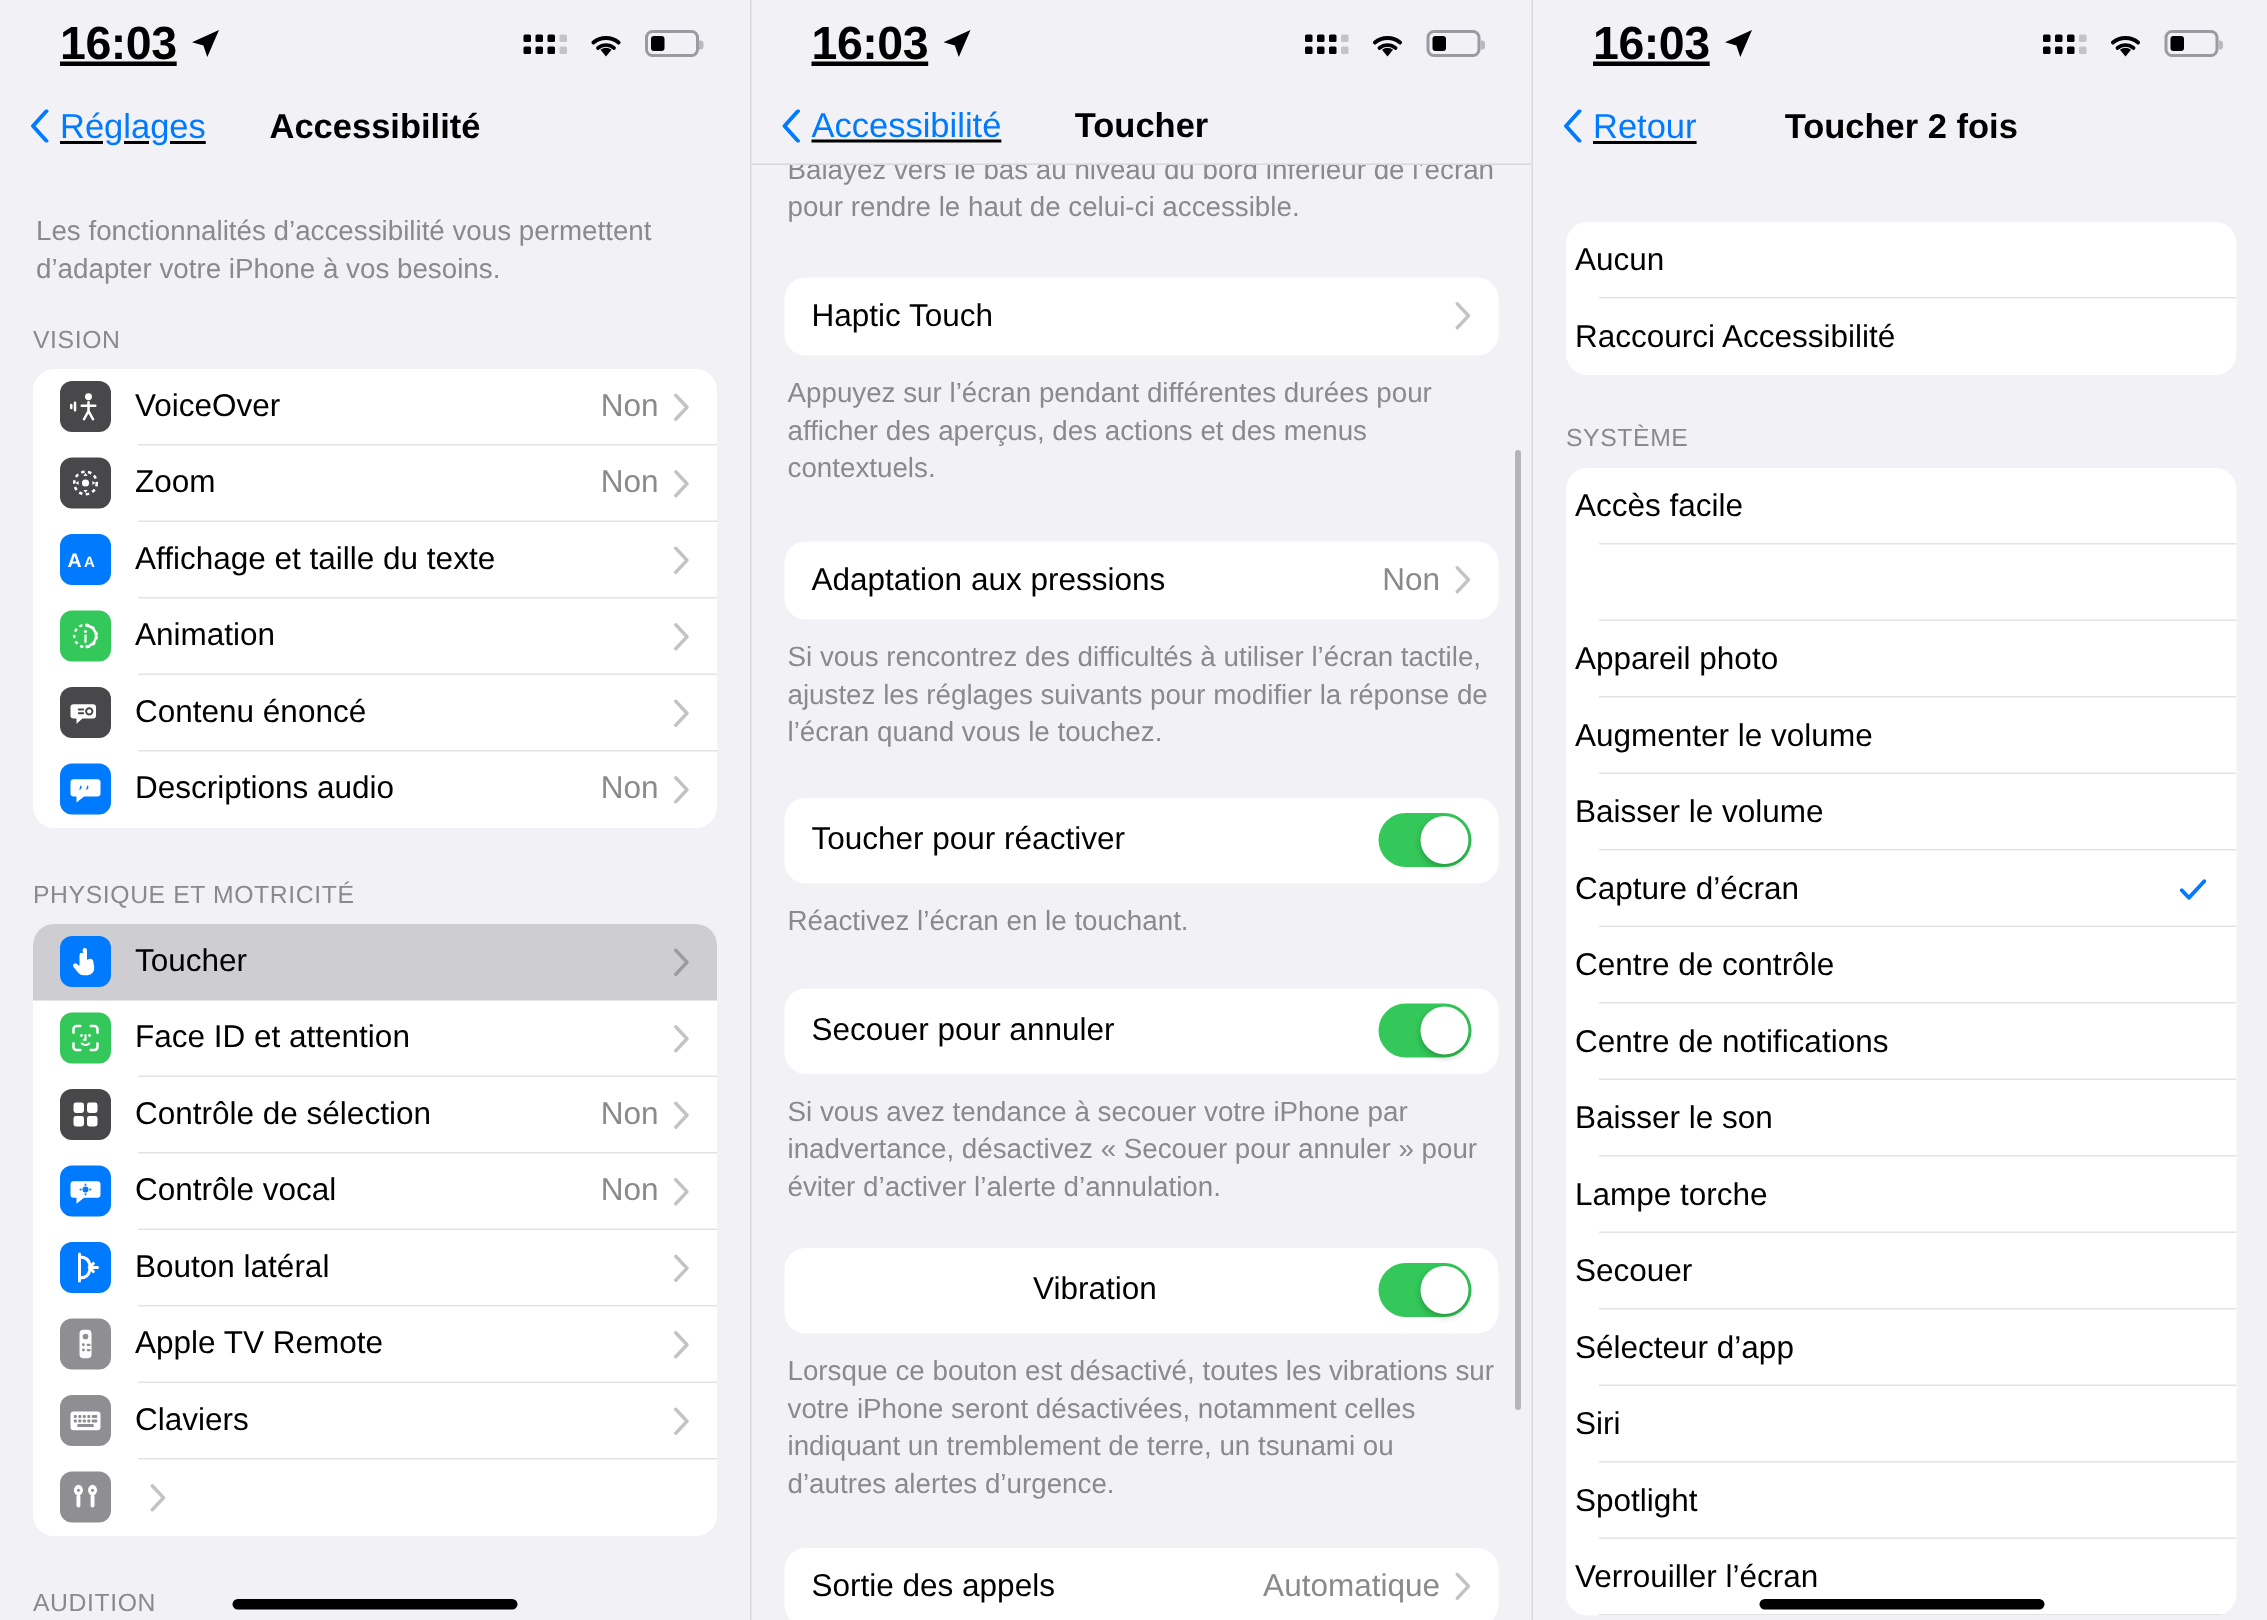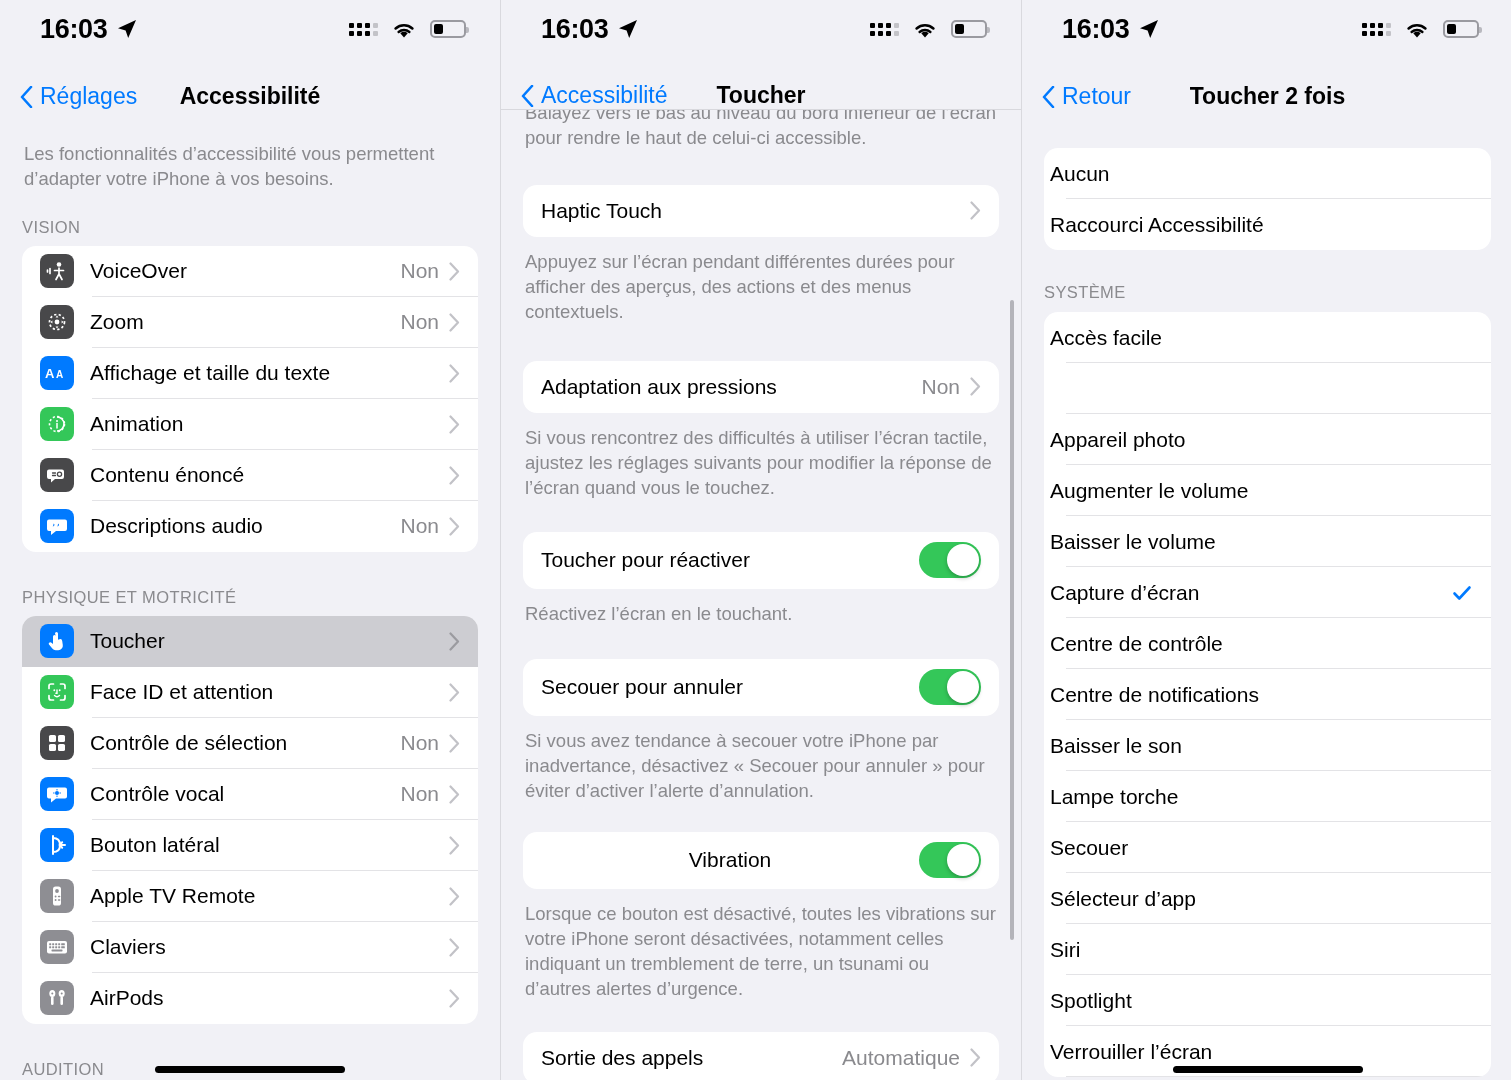--- a/index.html
+++ b/index.html
@@ -24,43 +24,43 @@
   .phone.p3{width:491px;border-left:1px solid #d9d9de;}
 
   
   .statusbar{
     height:58px;
     display:flex;align-items:center;justify-content:space-between;
     padding:0 34px 0 40px;
     box-sizing:border-box;
   }
   .sb-left{display:flex;align-items:center;gap:9px;}
-  .sb-time{font-size:27px;font-weight:bold;color:#000;letter-spacing:-0.3px;}
+  .sb-time{font-size:31px;font-weight:bold;color:#000;letter-spacing:-0.3px;text-decoration:underline;}
   .loc-arrow{width:20px;height:20px;display:block;}
   .sb-right{display:flex;align-items:center;gap:13px;}
 
   .cell-dots{display:grid;grid-template-columns:repeat(4,5px);grid-template-rows:repeat(2,5px);gap:3px;}
   .cell-dots i{display:block;width:5px;height:5px;border-radius:1px;background:#000;}
   .cell-dots i.dim{background:#c3c3c8;}
 
   .wifi{width:26px;height:19px;display:block;}
   .batt{
     width:36px;height:18px;border:2px solid #9a9aa0;border-radius:5px;
     position:relative;box-sizing:border-box;padding:2px;
   }
   .batt::after{
     content:"";position:absolute;right:-5px;top:5px;width:3px;height:6px;
     background:#b9b9bf;border-radius:0 2px 2px 0;
   }
   .batt b{display:block;height:100%;width:33%;background:#000;border-radius:2px;}
 
   
   .navbar{
-    height:52px;position:relative;display:flex;align-items:flex-end;
-    padding:0 20px;box-sizing:border-box;
+    height:52px;position:relative;display:flex;align-items:center;
+    padding:0 20px;box-sizing:border-box;text-decoration:underline;
   }
   .navbar.sep{border-bottom:1px solid rgba(0,0,0,0.10);}
   .nav-back{
     display:flex;align-items:center;gap:7px;color:#007aff;
     font-size:23px;cursor:pointer;z-index:2;
   }
   .chev-back{width:13px;height:22px;display:block;}
   .nav-title{
     position:absolute;left:0;right:0;text-align:center;
     font-size:23px;font-weight:bold;color:#000;z-index:1;
@@ -414,21 +414,20 @@
                 <g fill="#fff">
                   <ellipse cx="7.3" cy="7.5" rx="3" ry="3.6"></ellipse>
                   <rect x="6" y="10.5" width="2.6" height="8.5" rx="1.3"></rect>
                   <ellipse cx="16.7" cy="7.5" rx="3" ry="3.6"></ellipse>
                   <rect x="15.4" y="10.5" width="2.6" height="8.5" rx="1.3"></rect>
                 </g>
                 <circle cx="7.3" cy="7.5" r="1" fill="#8e8e93"></circle>
                 <circle cx="16.7" cy="7.5" r="1" fill="#8e8e93"></circle>
               </svg>
           </span>
-          <span class="row-label">AirPods</span>
           <span class="row-value"></span>
           <svg class="chev" viewBox="0 0 11 19">
               <path d="M1.5 1.5 L9 9.5 L1.5 17.5" stroke="#c2c2c7" stroke-width="2.2" fill="none" stroke-linecap="round" stroke-linejoin="round"></path>
             </svg>
 
         </div>
       </div>
 
       <div class="grouphead" style="margin-top:36px;margin-bottom:9px;">AUDITION</div>
 

